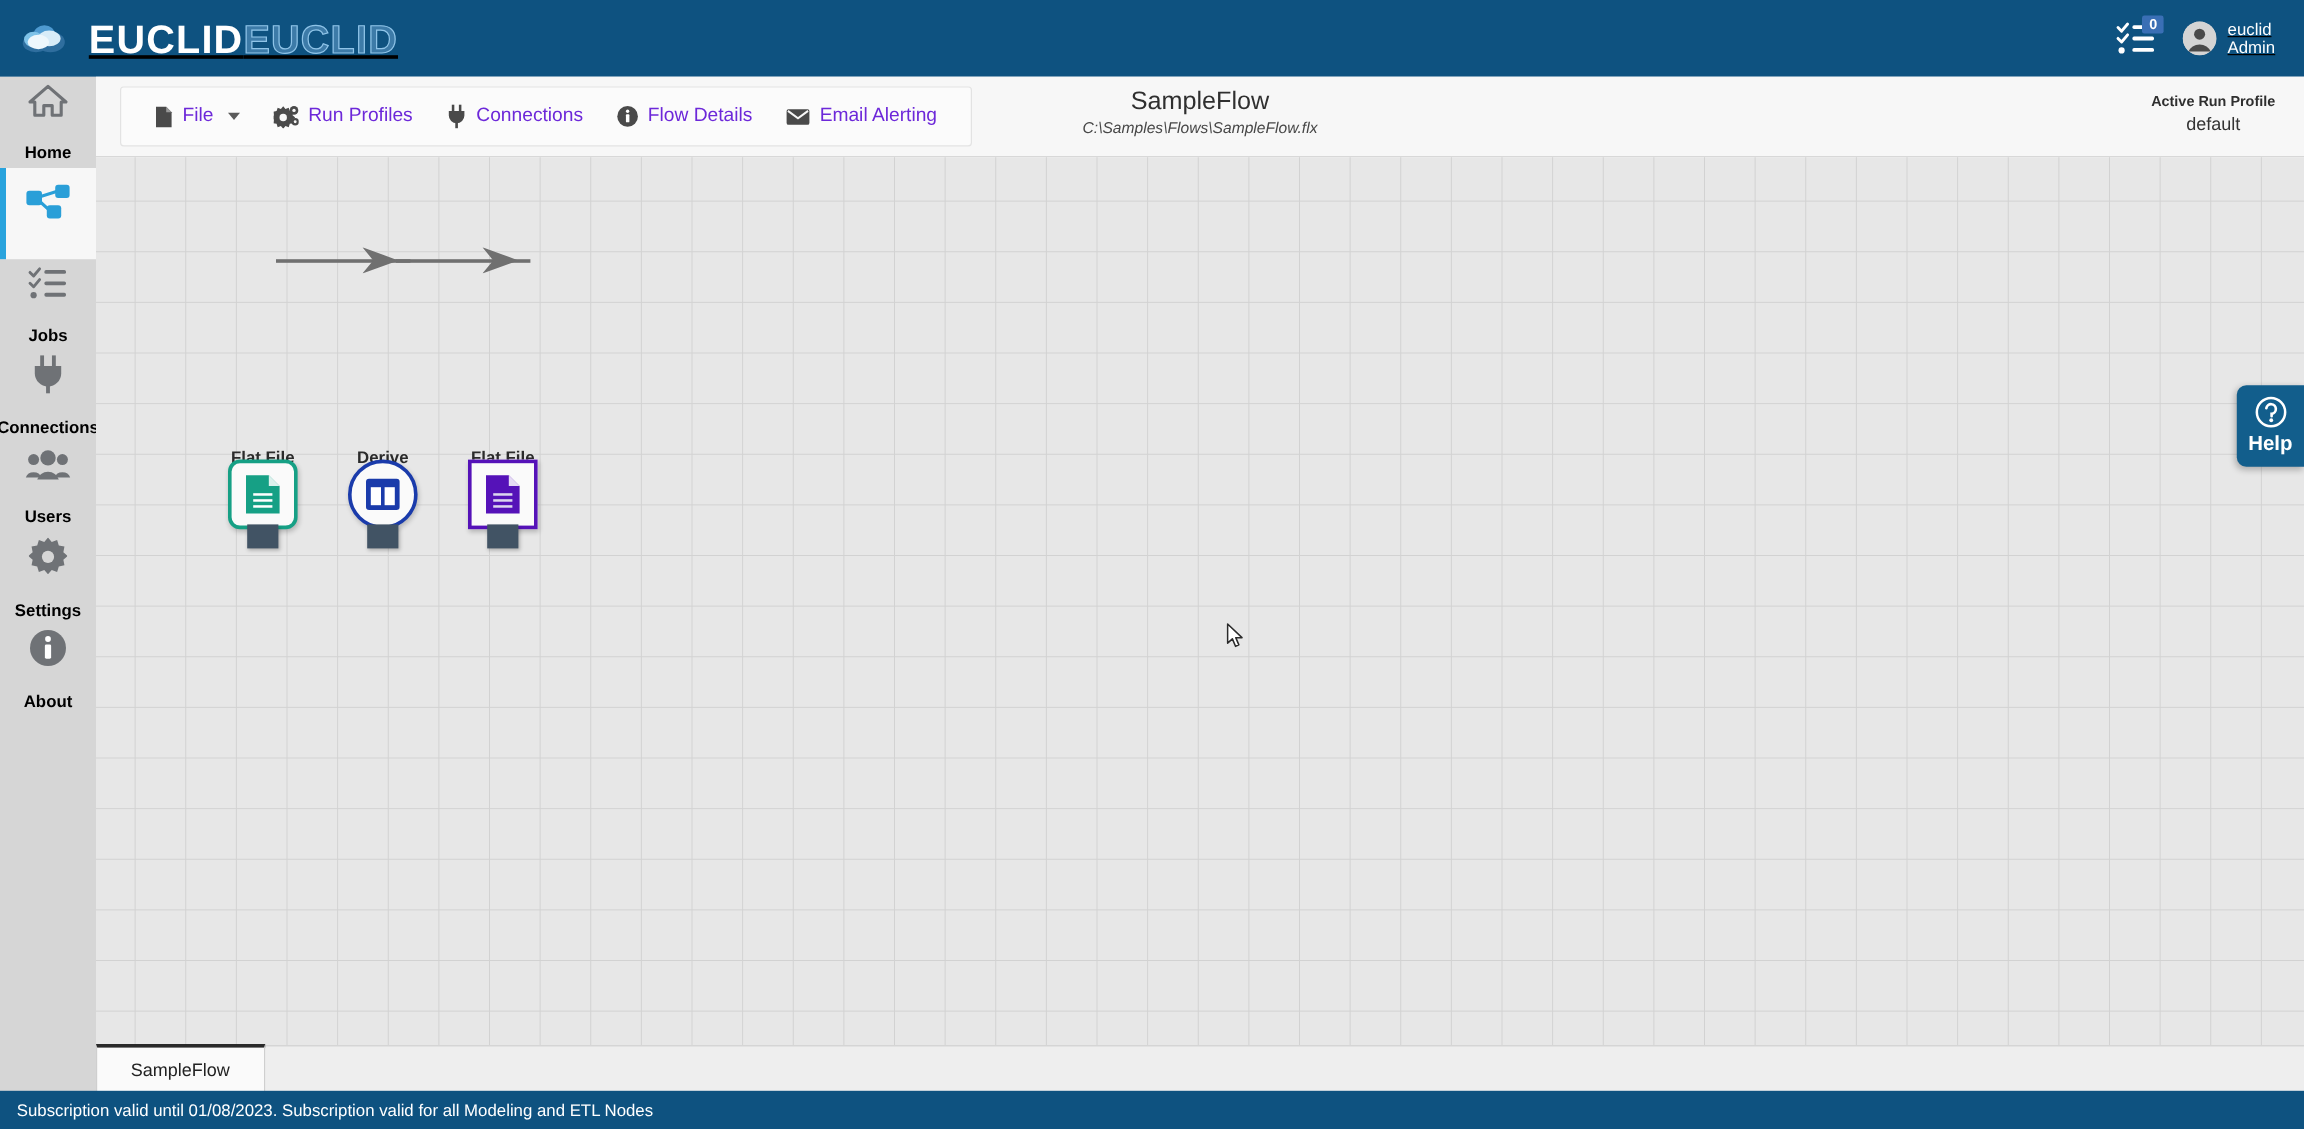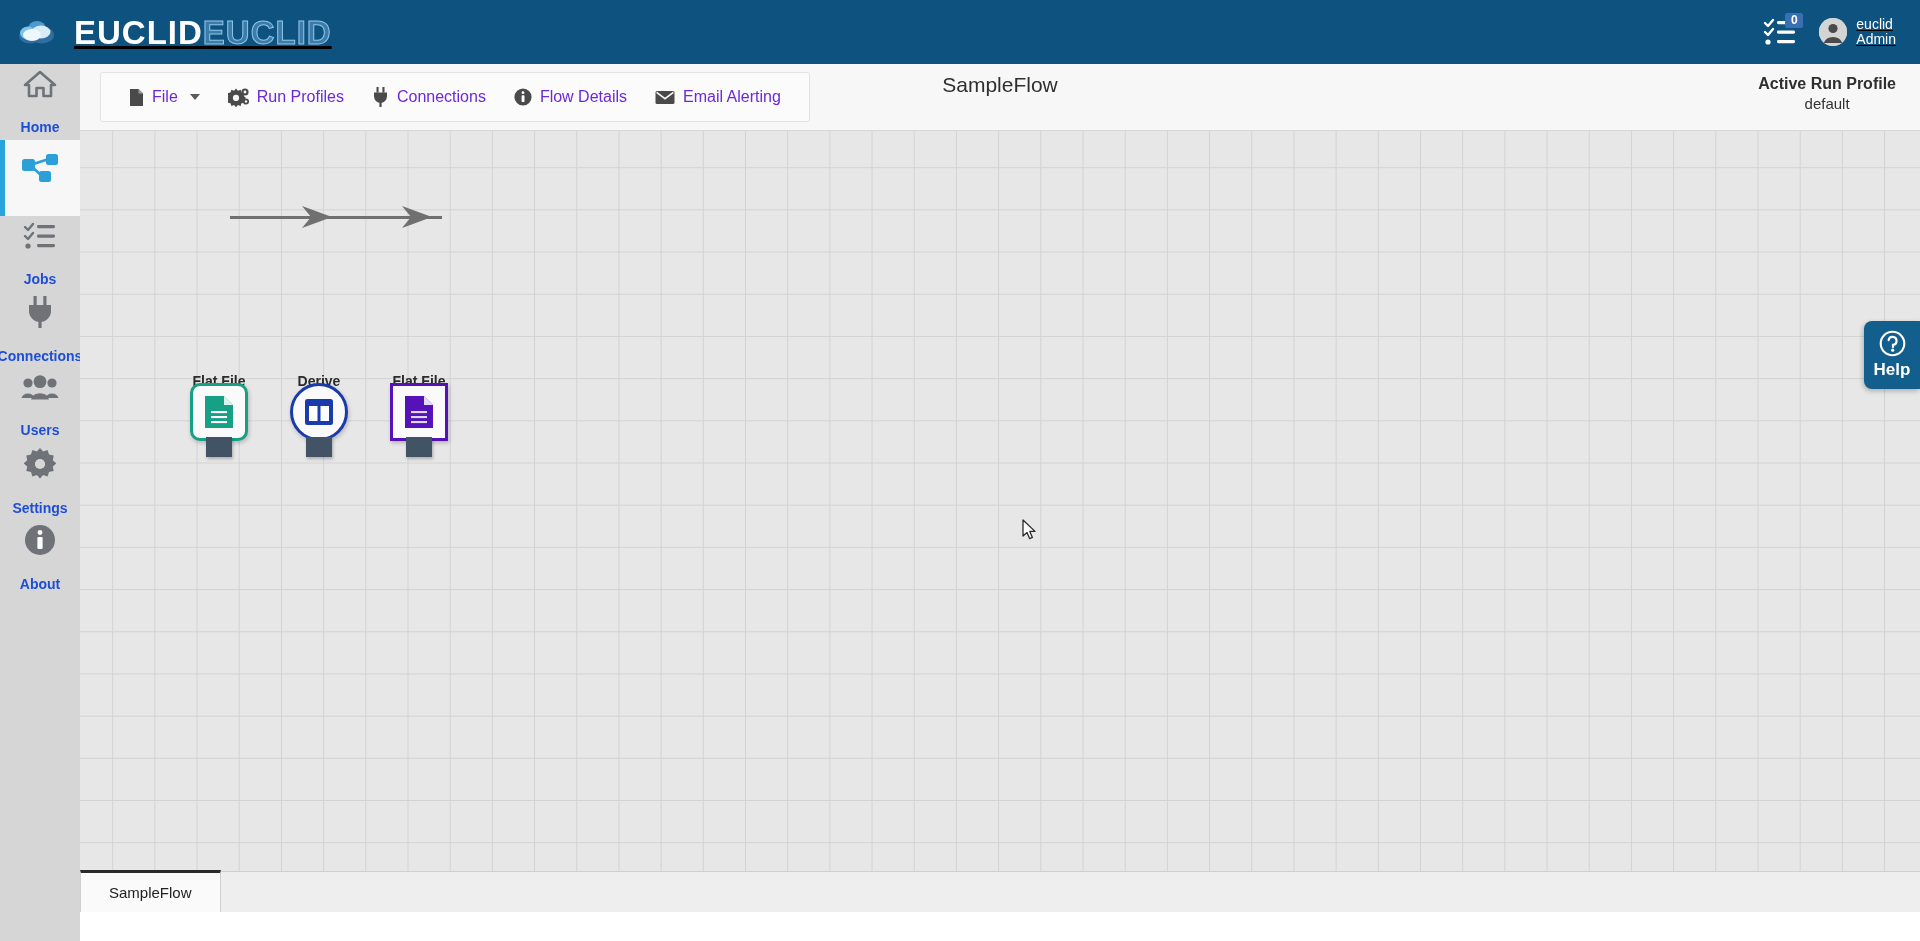--- a/index.html
+++ b/index.html
@@ -66,21 +66,21 @@
   .side-item {
     position: relative;
     height: 76px;
     display: flex; flex-direction: column;
     align-items: center; justify-content: center;
     gap: 4px;
     cursor: pointer;
     color: #6f7276;
   }
   .side-item .side-label {
-    font-size: 14px; font-weight: bold; color: #1d4ed8;
+    font-size: 14px; font-weight: bold; color: #000000;
     white-space: nowrap;
     margin-top: 16px;
   }
   .side-item.active {
     background: #f7f7f7;
   }
   .side-item.active::before {
     content: ""; position: absolute; left: 0; top: 0;
     width: 5px; height: 100%; background: #29a3dd;
   }
@@ -124,21 +124,21 @@
   .flow-title-block {
     position: absolute; left: 0; right: 0; top: 8px;
     text-align: center; pointer-events: none;
   }
   .flow-title { font-size: 21px; color: #2f2f2f; line-height: 26px; }
   .flow-path { font-size: 13px; color: #474747; font-style: italic; line-height: 18px; }
   .run-profile-block {
     position: absolute; right: 24px; top: 10px;
     text-align: center;
   }
-  .rp-title { font-size: 16px; color: #2f2f2f; font-weight: bold; line-height: 20px; }
+  .rp-title { font-size: 12px; color: #2f2f2f; font-weight: bold; line-height: 20px; }
   .rp-value { font-size: 15px; color: #333; line-height: 20px; }
 
   
   .canvas {
     position: relative;
     height: 740px;
     background-color: #e7e7e7;
     background-image:
       linear-gradient(to right, #d2d2d2 1px, transparent 1px),
       linear-gradient(to bottom, #d2d2d2 1px, transparent 1px);
@@ -401,20 +401,21 @@
           <svg width="20" height="15" viewBox="0 0 20 15">
             <rect x="0.5" y="1" width="19" height="13" rx="1.6" fill="#4a4a4a"></rect>
             <path d="M1.6 2.4 L10 8.6 L18.4 2.4" fill="none" stroke="#f7f7f7" stroke-width="1.7"></path>
           </svg>
           <span class="mi-label">Email Alerting</span>
         </div>
       </div>
 
       <div class="flow-title-block">
         <div class="flow-title">SampleFlow</div>
+        <div class="flow-path">C:\Samples\Flows\SampleFlow.flx</div>
       </div>
 
       <div class="run-profile-block">
         <div class="rp-title">Active Run Profile</div>
         <div class="rp-value">default</div>
       </div>
     </div>
 
     <div class="canvas">
 
@@ -488,13 +489,16 @@
       </div>
     </div>
 
     <div class="tabstrip">
       <div class="flow-tab">
         <span>SampleFlow</span>
       </div>
     </div>
   </div>
 
+  <div class="statusbar">
+    <span>Subscription valid until 01/08/2023.   Subscription valid for all Modeling and ETL Nodes</span>
+  </div>
 </div>
 
 </body></html>

